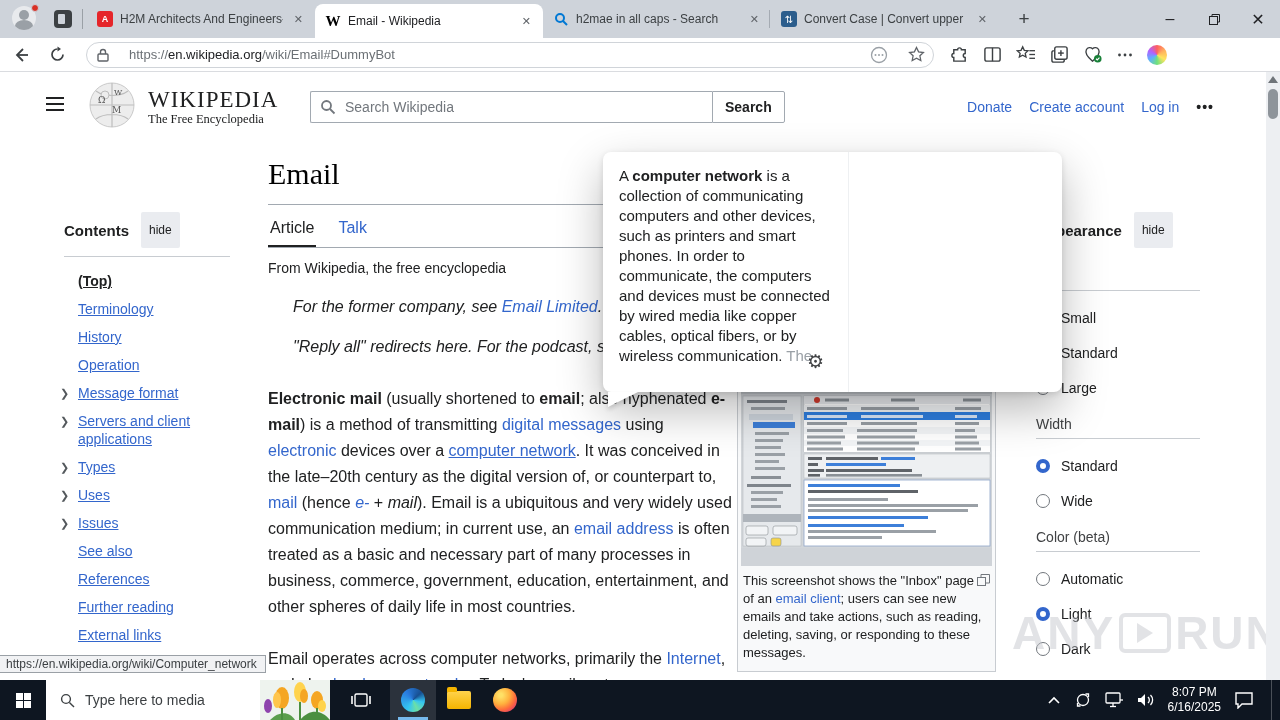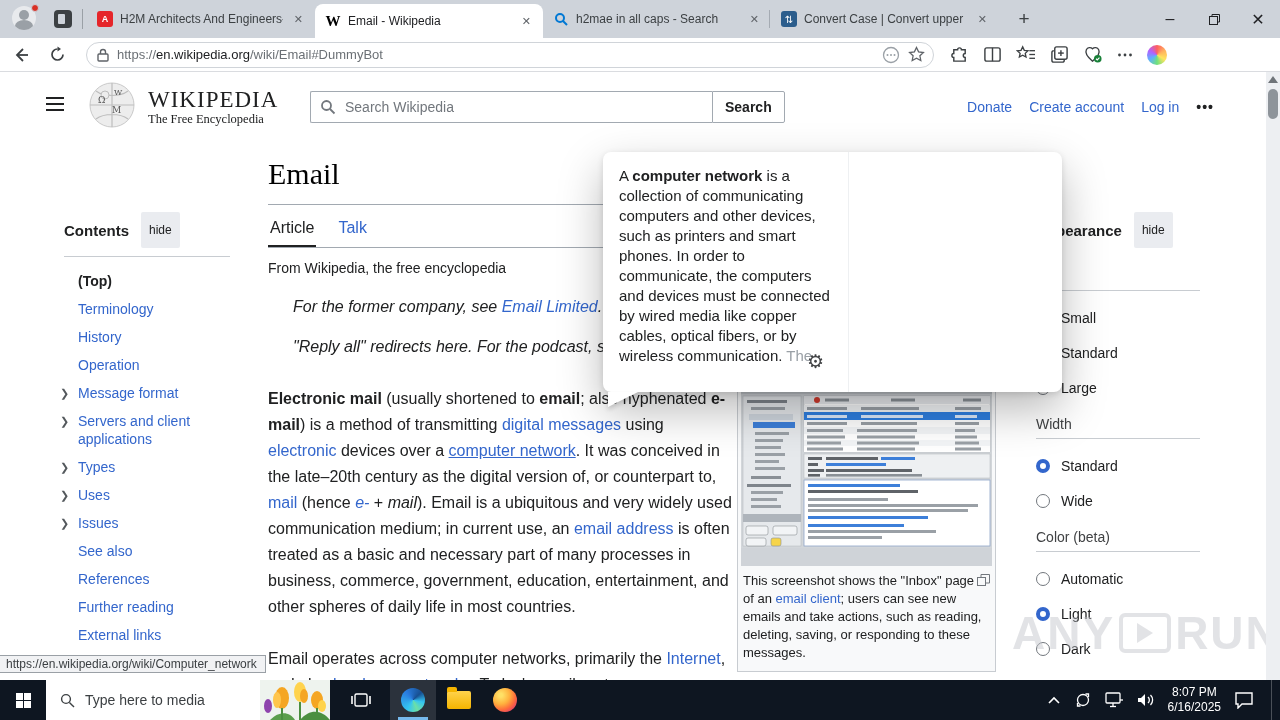--- a/index.html
+++ b/index.html
@@ -26,21 +26,21 @@
   .favicon { width:16px; height:16px; flex:0 0 16px; display:flex; align-items:center; justify-content:center; }
   .fav-pdf { background:#e5252a; border-radius:3px; color:#fff; font-size:9px; font-weight:bold; }
   .fav-w { font-family:"Liberation Serif", serif; font-size:15px; color:#000; font-weight:bold; }
   .fav-cc { background:#2b5d8c; border-radius:3px; color:#fff; font-size:10px; }
   .newtab { font-size:19px; color:#3c4043; margin-left:12px; width:26px; text-align:center; }
   .wincontrols { position:absolute; right:0; top:0; height:38px; display:flex; }
   .wincontrols > div { width:44px; height:38px; display:flex; align-items:center; justify-content:center; color:#202124; }
 
   .toolbar { height:34px; background:#fff; display:flex; align-items:center; border-bottom:1px solid #dadce0; }
   .navbtn { width:30px; height:28px; display:flex; align-items:center; justify-content:center; color:#3c4043; margin-left:6px; }
-  .addressbar { flex:0 0 848px; height:26px; margin-left:14px; border:1px solid #d0d4d9; border-radius:14px; display:flex; align-items:center; padding:0 8px 0 10px; gap:8px; }
+  .addressbar { flex:0 0 848px; height:26px; margin-left:14px; border:1px solid #d0d4d9; border-radius:14px; display:flex; align-items:center; padding:0 8px 0 10px; gap:20px; }
   .addressbar .url { flex:1; font-size:13px; white-space:nowrap; overflow:hidden; }
   .url .dim { color:#6b7075; } .url .dark { color:#202124; }
   .tb-icons { display:flex; align-items:center; gap:14px; margin-left:16px; color:#3c4043; }
   .copilot { width:20px; height:20px; border-radius:50%; background:conic-gradient(#ff5f5f,#ffb35f,#ffe45f,#6fe07c,#5fb0ff,#b35fff,#ff5f5f); }
 
   
   .page { position:relative; height:608px; background:#fff; overflow:hidden; font-size:16px; color:#202122; }
   .wl { color:#3366cc; } .wlu { color:#3366cc; text-decoration:underline; }
   .b { font-weight:bold; } .i { font-style:italic; } .fade { color:#9aa0a6; }
 
@@ -56,21 +56,21 @@
   .search-mag { position:absolute; left:10px; top:8px; }
   .userlinks { right:66px; top:27px; display:flex; gap:17px; font-size:14px; align-items:center; }
   .userlinks .lnk { color:#3366cc; }
   .userlinks .dots { color:#202122; font-weight:bold; letter-spacing:1px; }
 
   .contents { left:64px; top:140px; width:168px; font-size:14px; }
   .c-head { display:flex; align-items:center; gap:12px; }
   .c-title { font-weight:bold; font-size:15px; color:#202122; }
   .hidebtn { background:#eaecf0; border-radius:2px; font-size:12px; padding:11px 8px; color:#202122; }
   .c-div { height:1px; background:#c8ccd1; margin:8px 0 10px 0; width:166px; }
-  .c-item { position:relative; padding:5px 0 5px 14px; color:#3366cc; line-height:18px; }
+  .c-item { position:relative; padding:5px 0 5px 14px; color:#3366cc; line-height:18px;text-decoration:underline; }
   .c-item.topi { color:#202122; font-weight:bold; }
   .c-item .chev { position:absolute; left:-4px; top:5px; color:#54595d; font-size:11px; }
 
   .article { left:268px; top:84px; width:767px; }
   .a-title { font-family:"Liberation Serif", serif; font-size:30px; color:#000; line-height:36px; }
   .a-rule { height:1px; background:#a2a9b1; margin-top:12px; }
   .a-tabs { display:flex; gap:20px; margin-top:8px; border-bottom:1px solid #a2a9b1; width:767px; font-size:16px; }
   .a-tab { padding:6px 2px 8px 2px; }
   .a-tab.on { color:#202122; border-bottom:2px solid #202122; }
   .a-tab.off { color:#3366cc; }

